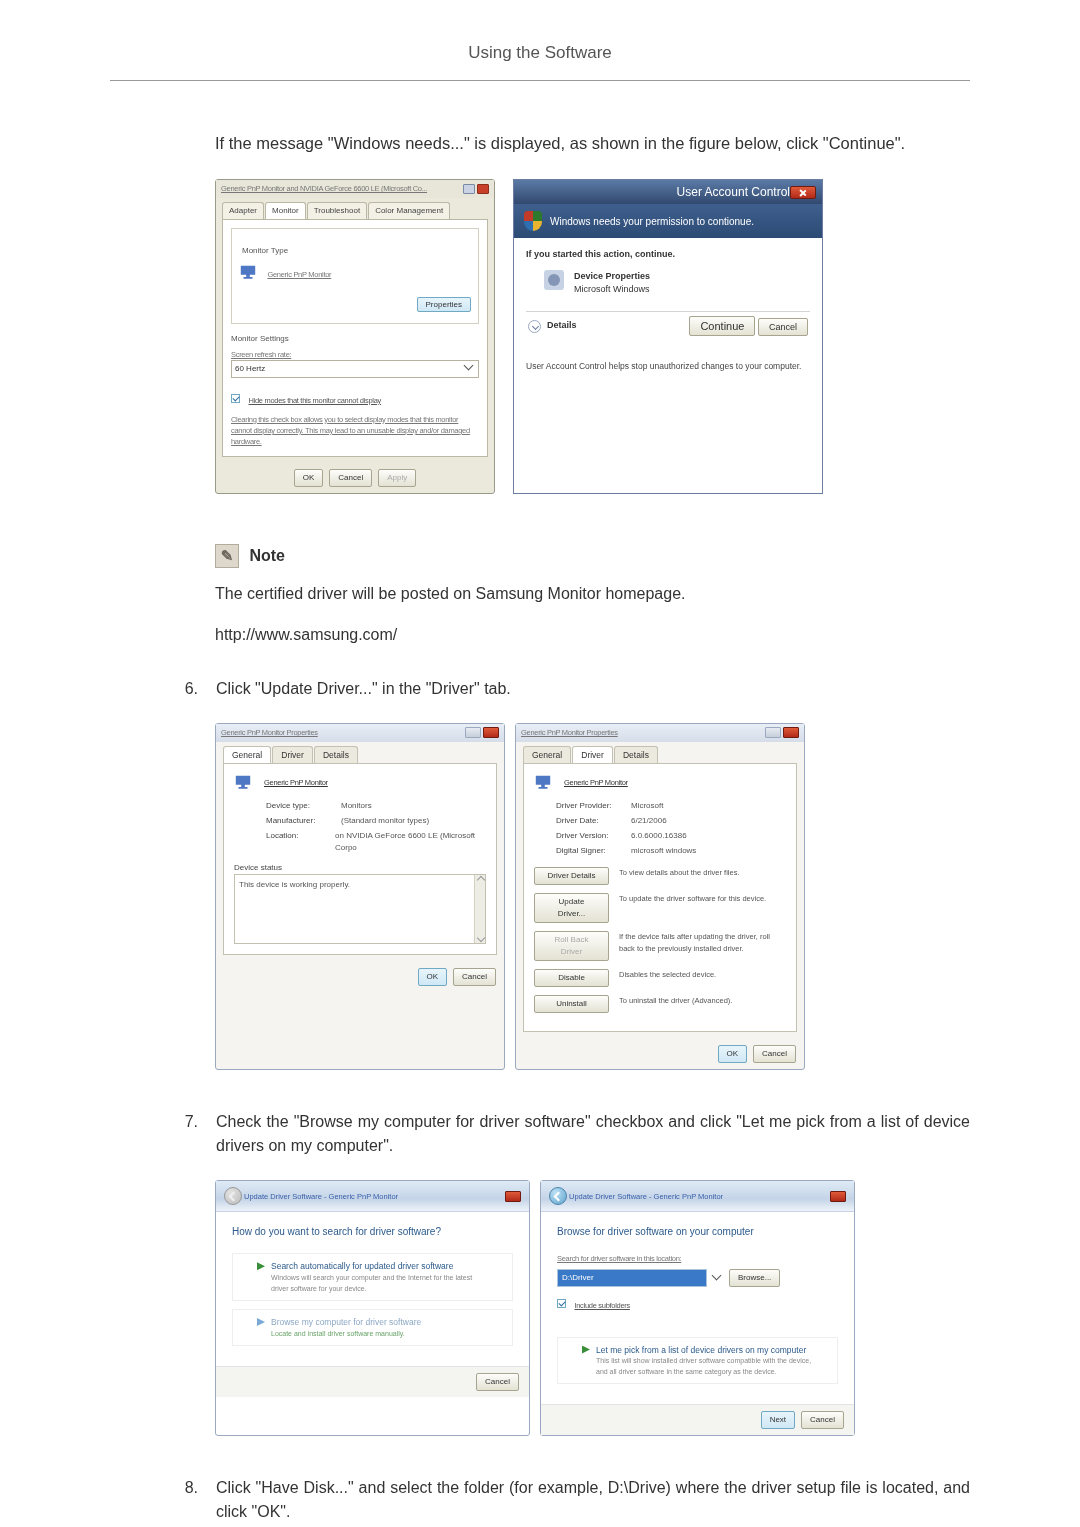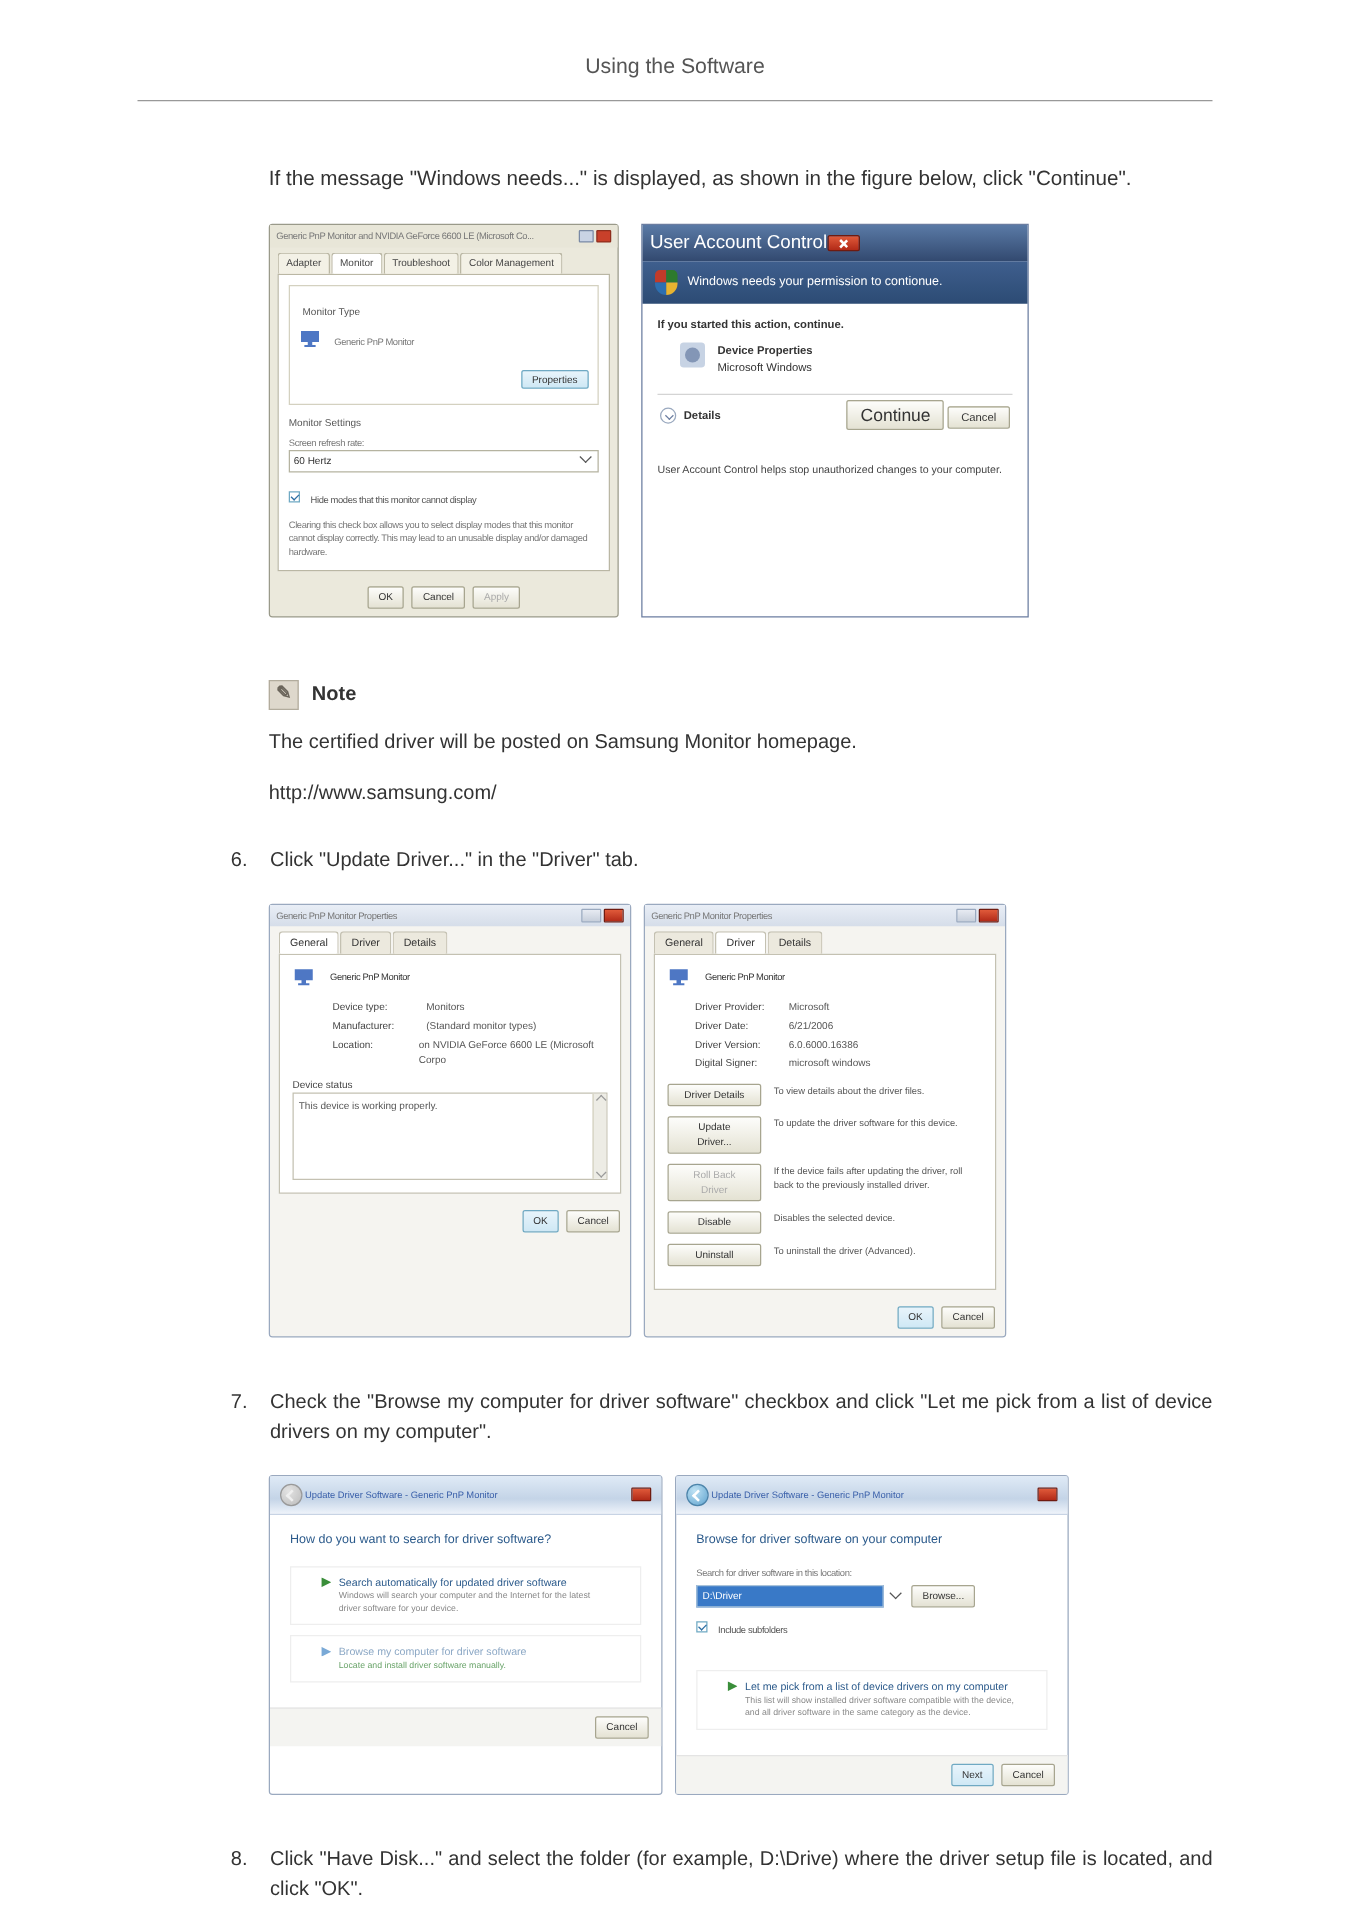--- a/index.html
+++ b/index.html
@@ -41,21 +41,21 @@
       gap: 18px;
       margin-bottom: 50px;
     }
     .screenshots-row-tight {
       display: flex;
       gap: 10px;
       margin-bottom: 40px;
     }
 
     
-    .illegible-xs { font-size: 7.5px; color: #777; letter-spacing: -0.3px; }
+    .illegible-xs { font-size: 7.5px; color: #777; letter-spacing: -0.3px; text-decoration: underline; }
     .tiny-link    { font-size: 7.5px; color: #3a60aa; }
 
     
     .dlg-xp {
       width: 280px;
       background: #ebe9dc;
       border: 1px solid #9a9a8a;
       border-radius: 3px;
     }
     .dlg-xp .title {
@@ -152,22 +152,22 @@
     }
 
     
     .dlg-uac {
       width: 310px;
       background: #fff;
       border: 1px solid #6b7da0;
     }
     .dlg-uac .title {
       background: linear-gradient(#5a7aa6,#32496f);
-      color:#fff; font-size:15px;
-      display:flex;justify-content:flex-start;align-items:center;
+      color:#fff; font-size:12px;
+      display:flex;justify-content:flex-end;align-items:center;
       padding:3px 6px;
     }
     .dlg-uac .title .close-btn {
       width: 26px; height: 13px;
       background: linear-gradient(#e05a3a,#b22a18);
       border:1px solid #6f1b10; border-radius:2px;
       position:relative;
     }
     .dlg-uac .title .close-btn::before,
     .dlg-uac .title .close-btn::after {
@@ -426,21 +426,21 @@
               <div style="font-size:9px;font-weight:bold;">Device Properties</div>
               <div style="font-size:9px;">Microsoft Windows</div>
             </div>
           </div>
           <div class="detrow">
             <span class="left">
               <span class="chev-circ"></span>
               <span style="font-size:9px;font-weight:bold;">Details</span>
             </span>
             <span>
-              <span class="btn-xp" style="font-size:14px;padding:3px 10px;">Continue</span>
+              <span class="btn-xp" style="font-size:11px;padding:3px 10px;">Continue</span>
               <span class="btn-xp" style="font-size:9px;padding:3px 10px;">Cancel</span>
             </span>
           </div>
         </div>
         <div class="footer">User Account Control helps stop unauthorized changes to your computer.</div>
       </div>
     </div>
 
     <div class="note-heading">
       <span class="note-icon">✎</span>

